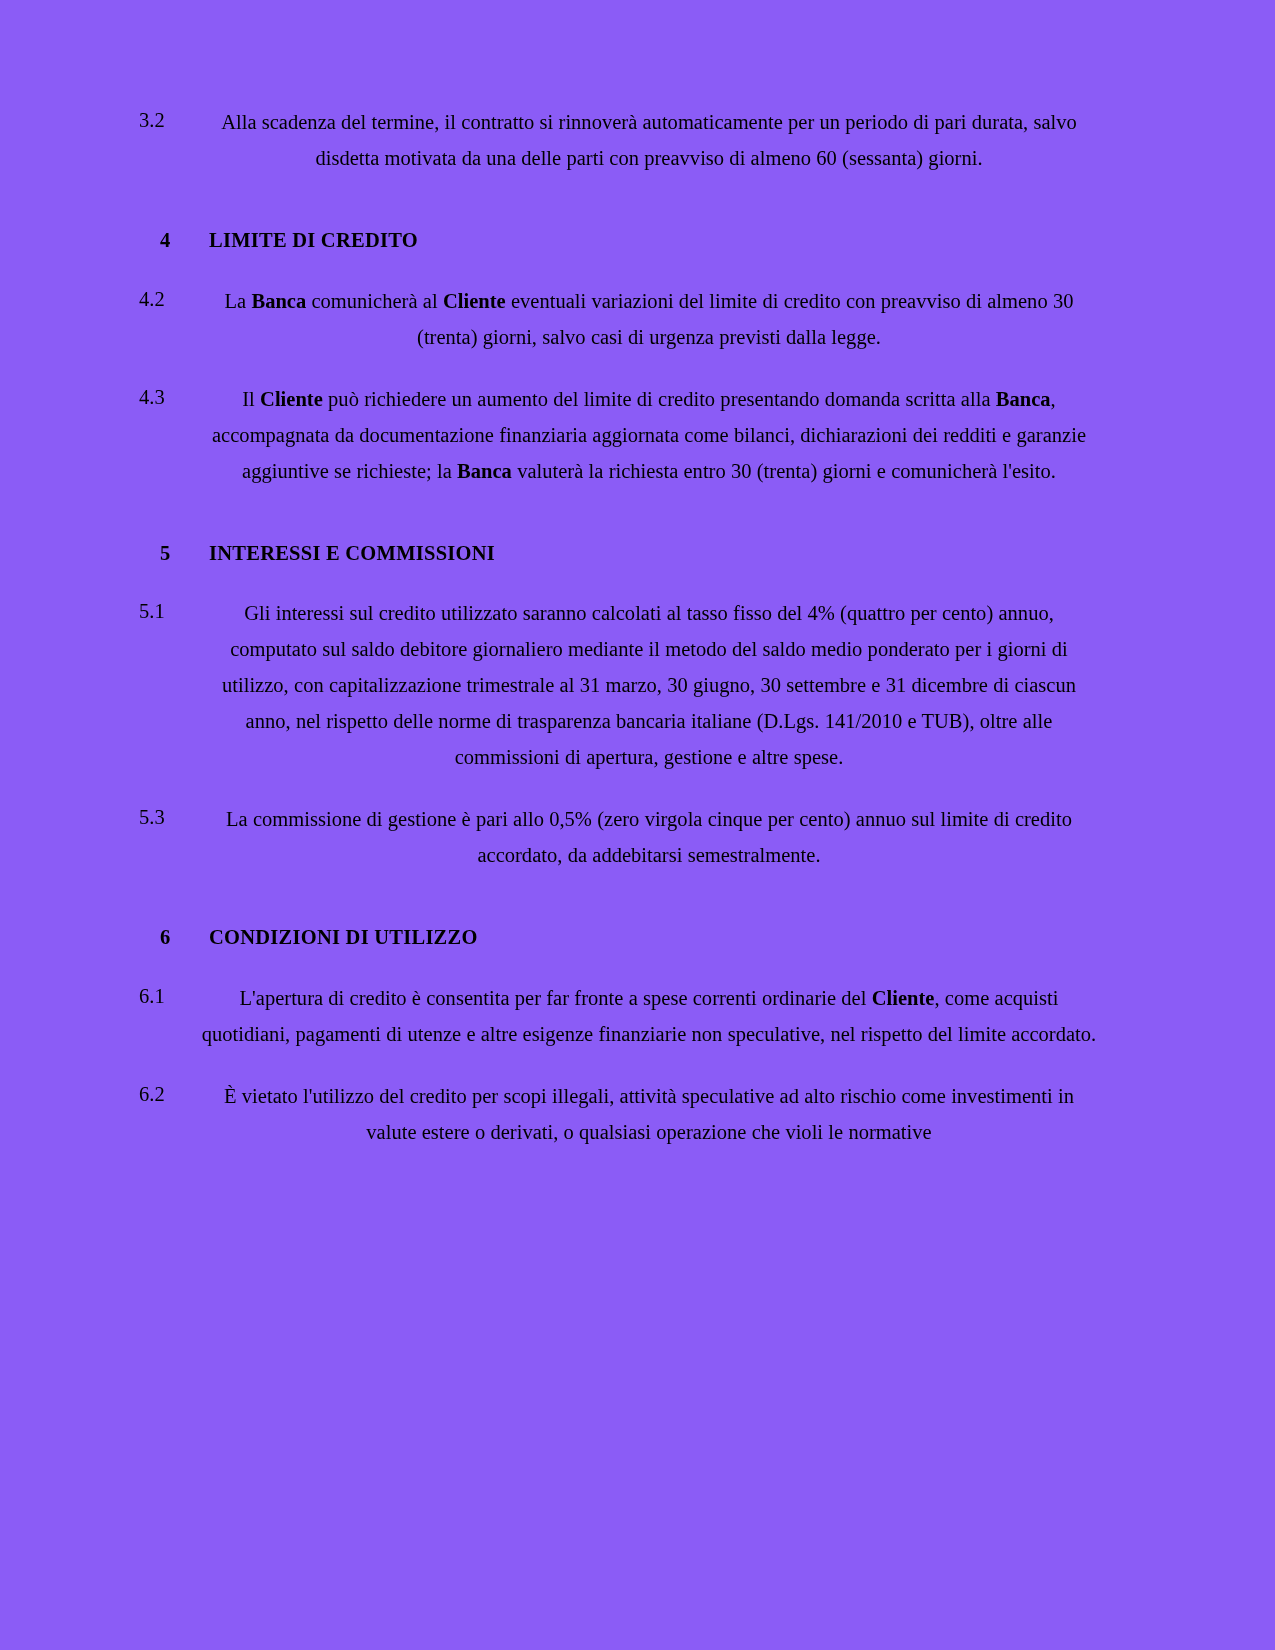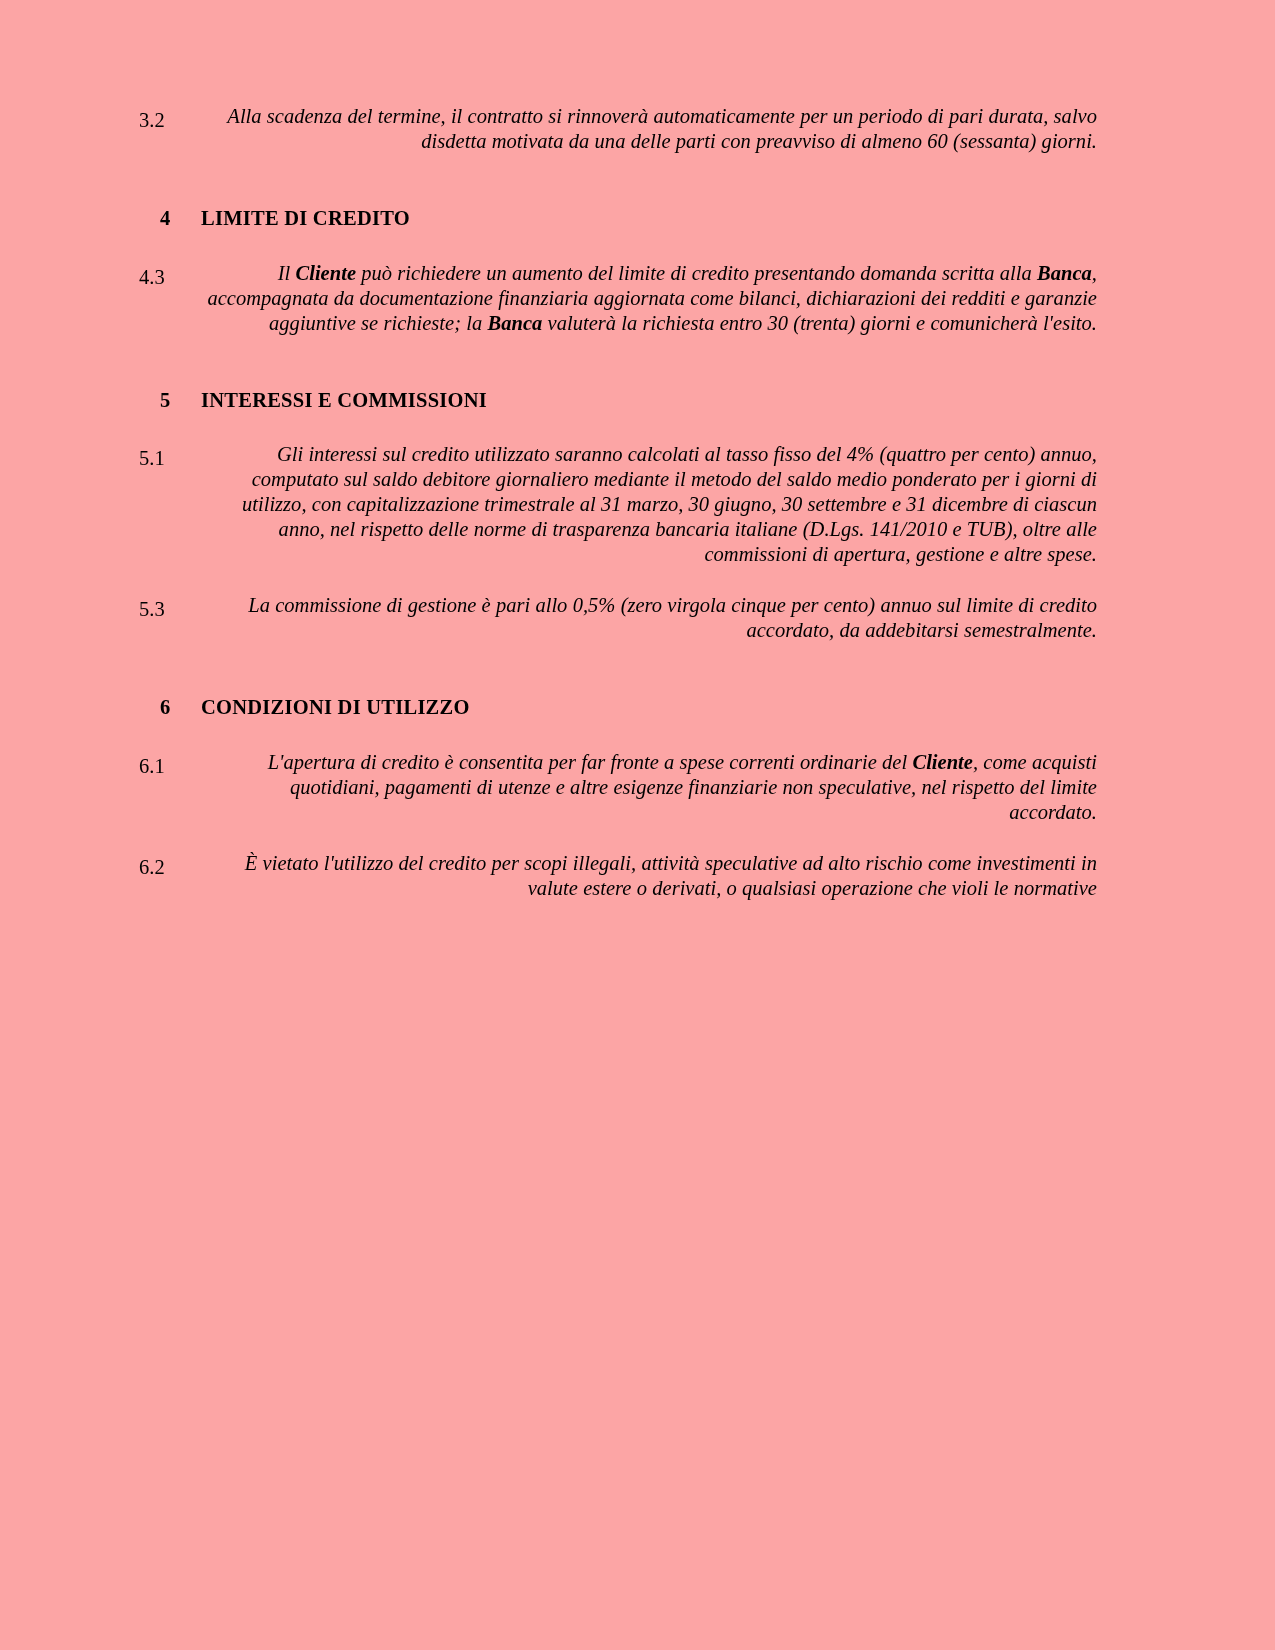--- a/index.html
+++ b/index.html
@@ -14,21 +14,21 @@
     font-family: "Liberation Serif", "DejaVu Serif", serif;
     color: #000000;
     -webkit-font-smoothing: antialiased;
   }
   .page {
     position: relative;
     width: 1275px;
     height: 1650px;
     box-sizing: border-box;
     padding: 104px 95px 0 139px;
-    background: #fca5a5;
+    background: #8b5cf6;
     overflow: hidden;
   }
   .doc-body {
     width: 958px;
   }
   
   .clause {
     display: flex;
     align-items: flex-start;
     margin: 0 0 26px 0;
@@ -37,25 +37,24 @@
     flex: 0 0 62px;
     width: 62px;
     font-size: 20.5px;
     line-height: 32.5px;
     text-align: left;
     letter-spacing: 0.1px;
   }
   .clause-text {
     flex: 1 1 auto;
     font-size: 20.5px;
-    line-height: 25px;
-    text-align: right;
+    line-height: 36px;
+    text-align: center;
     letter-spacing: 0.02px;
     word-spacing: 0.1px;
-    font-style: italic;
   }
   .clause-text b {
     font-weight: bold;
   }
   
   .heading {
     display: flex;
     align-items: flex-start;
     margin: 0 0 26px 0;
   }
@@ -67,36 +66,41 @@
     font-size: 20.5px;
     line-height: 32.5px;
     font-weight: bold;
   }
   .heading-title {
     flex: 1 1 auto;
     font-size: 20.5px;
     line-height: 32.5px;
     font-weight: bold;
     letter-spacing: 0.25px;
+    margin-left: 8px;
   }
   
   .gap-before-heading { margin-top: 48px; }
 </style>
 </head>
 <body>
 
 <div class="page">
   <div class="doc-body" id="doc-body">
       <div class="clause">
         <div class="clause-num">3.2</div>
         <div class="clause-text">Alla scadenza del termine, il contratto si rinnoverà automaticamente per un periodo di pari durata, salvo disdetta motivata da una delle parti con preavviso di almeno 60 (sessanta) giorni.</div>
       </div>
       <div class="heading gap-before-heading">
         <div class="heading-num">4</div>
         <div class="heading-title">LIMITE DI CREDITO</div>
+      </div>
+      <div class="clause">
+        <div class="clause-num">4.2</div>
+        <div class="clause-text"><span>La </span><b>Banca</b><span> comunicherà al </span><b>Cliente</b><span> eventuali variazioni del limite di credito con preavviso di almeno 30 (trenta) giorni, salvo casi di urgenza previsti dalla legge.</span></div>
       </div>
       <div class="clause">
         <div class="clause-num">4.3</div>
         <div class="clause-text"><span>Il </span><b>Cliente</b><span> può richiedere un aumento del limite di credito presentando domanda scritta alla </span><b>Banca</b><span>, accompagnata da documentazione finanziaria aggiornata come bilanci, dichiarazioni dei redditi e garanzie aggiuntive se richieste; la </span><b>Banca</b><span> valuterà la richiesta entro 30 (trenta) giorni e comunicherà l'esito.</span></div>
       </div>
       <div class="heading gap-before-heading">
         <div class="heading-num">5</div>
         <div class="heading-title">INTERESSI E COMMISSIONI</div>
       </div>
       <div class="clause">

